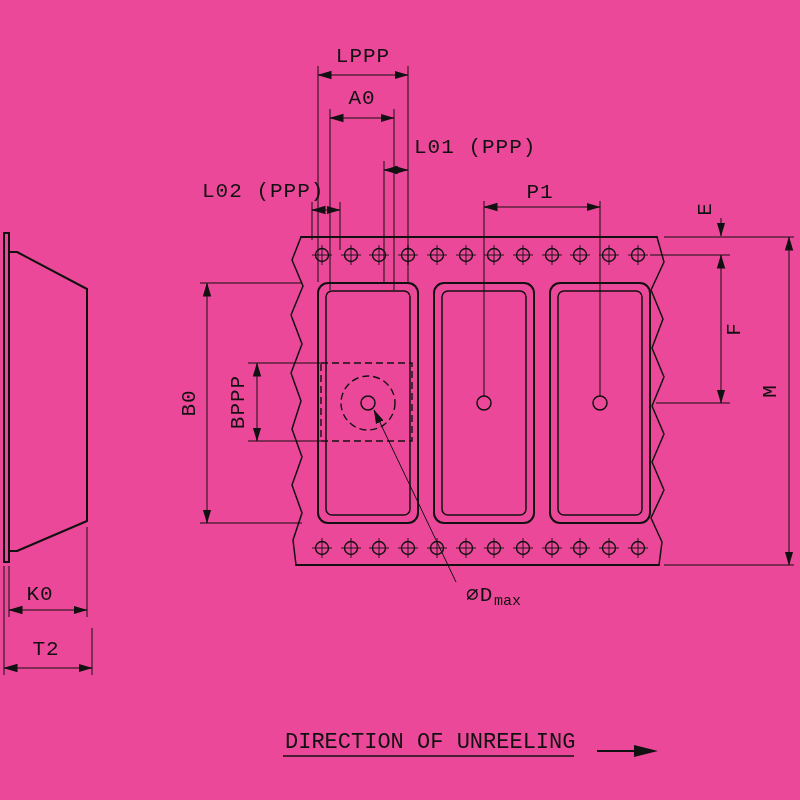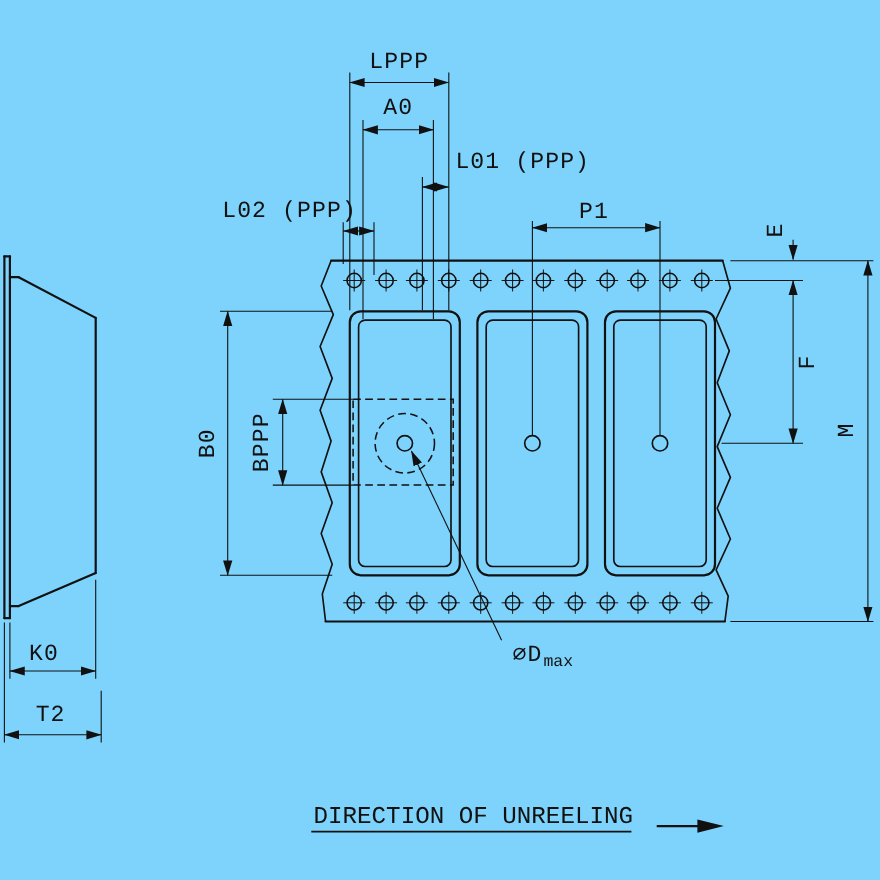--- a/index.html
+++ b/index.html
@@ -1,16 +1,16 @@
 <!DOCTYPE html>
 <html><head>
 <meta charset="utf-8">
 <style>
   html,body{margin:0;padding:0;background:#fff;}
-  .canvas{width:800px;height:800px;background:#7dd3fc;position:relative;overflow:hidden;}
+  .canvas{width:800px;height:800px;background:#ec4899;position:relative;overflow:hidden;}
   svg{display:block;}
   .part{stroke:#111;stroke-width:2;fill:none;stroke-linejoin:round;stroke-linecap:round;}
   .part2{stroke:#111;stroke-width:1.5;fill:none;stroke-linejoin:round;}
   .thin{stroke:#111;stroke-width:1;fill:none;}
   .dashed{stroke:#111;stroke-width:1.4;fill:none;stroke-dasharray:7 4;}
   .dim-label{font-family:"Liberation Mono","DejaVu Sans Mono",monospace;font-size:21px;letter-spacing:1px;fill:#111;}
   .sub{font-family:"Liberation Mono","DejaVu Sans Mono",monospace;font-size:15px;fill:#111;}
   .footer-label{font-family:"Liberation Mono","DejaVu Sans Mono",monospace;font-size:22px;letter-spacing:0;fill:#111;}
 </style>
 </head>

